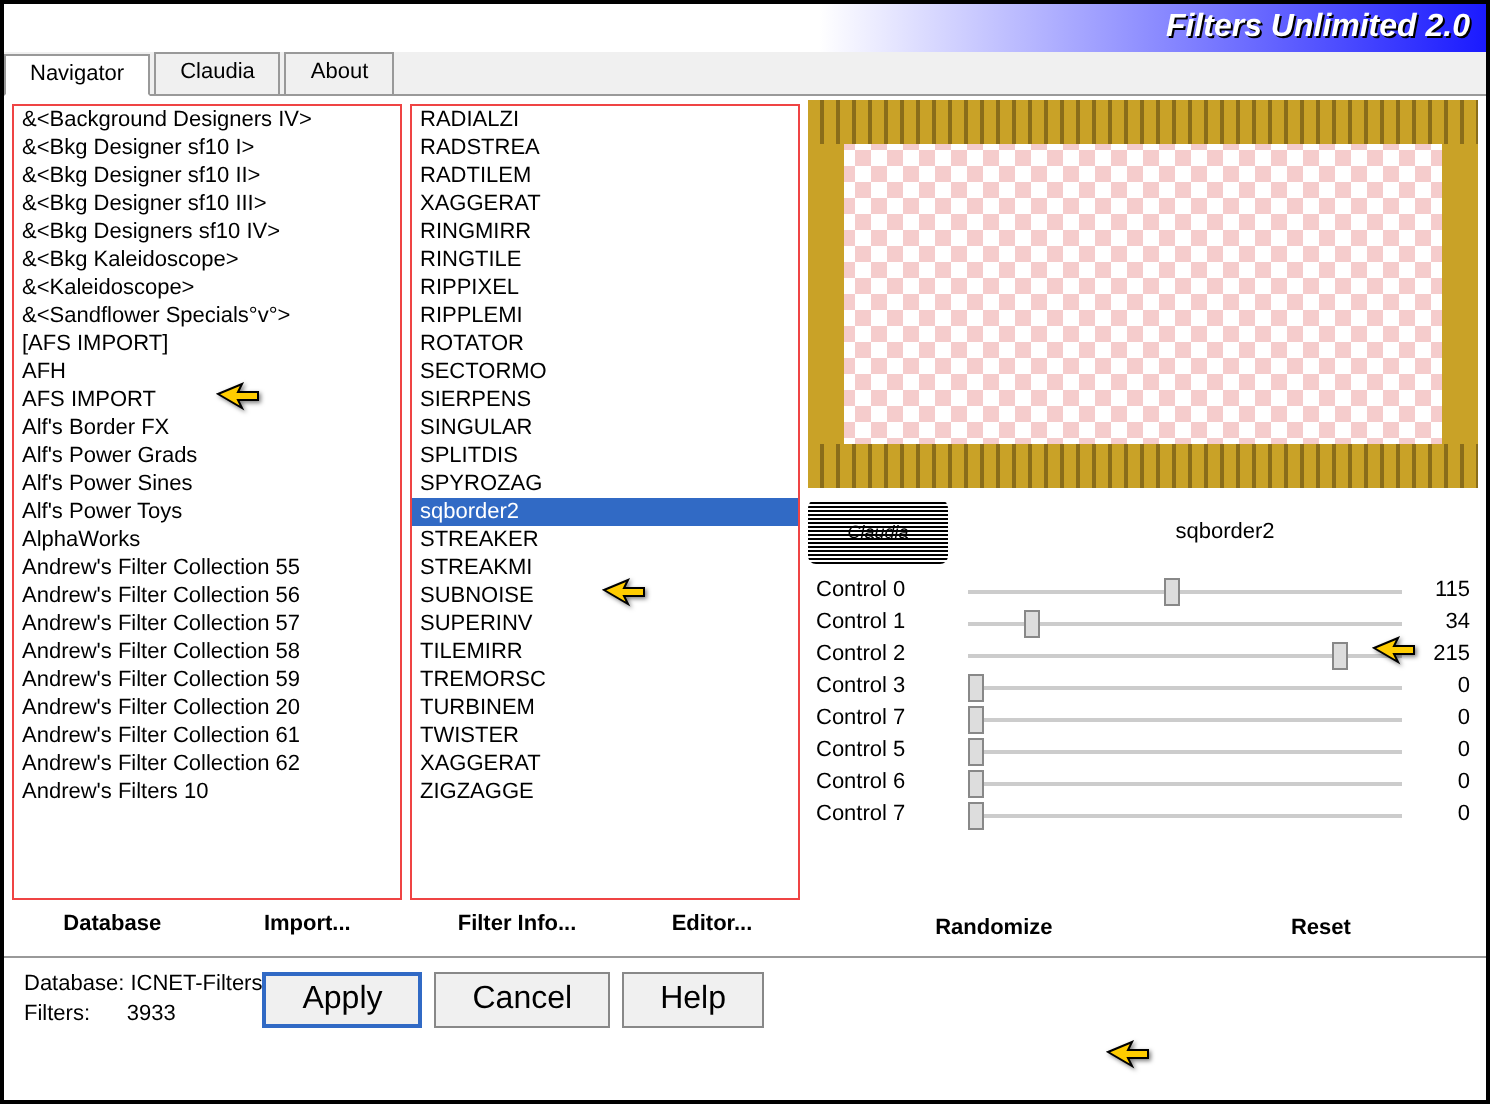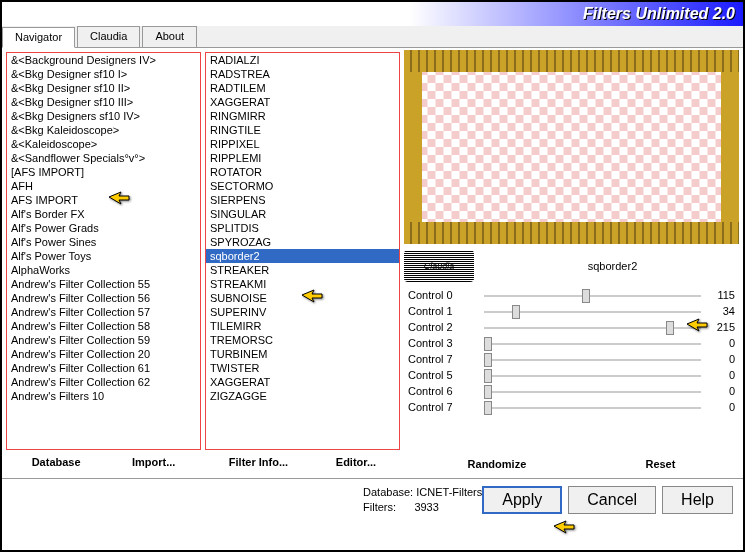--- a/index.html
+++ b/index.html
@@ -26,21 +26,21 @@
 .claudia-badge { width: 70px; height: 32px; background: repeating-linear-gradient(0deg,#000 0 1px,#fff 1px 2px); border-radius: 4px; display:flex; align-items:center; justify-content:center; font-size:9px; font-style:italic; }
 .filter-name { font-size: 11px; flex:1; text-align:center; }
 .controls { flex: 1; overflow-y: auto; font-size: 11px; }
 .control-row { display: flex; align-items: flex-start; padding: 1px 4px; position: relative; }
 .control-label { width: 70px; }
 .control-slider { flex: 1; height: 14px; position: relative; margin: 0 6px; }
 .control-slider::before { content:''; position:absolute; left:0; right:0; top:6px; height:2px; background:#ccc; }
 .slider-thumb { position:absolute; width:8px; height:14px; background:#ddd; border:1px solid #888; top:0; }
 .control-val { width: 28px; text-align: right; }
 .bottom-row { display:flex; justify-content: space-around; padding: 4px; font-size:11px; font-weight:bold;margin-top:36px; }
-.statusbar { border-top:1px solid #999; padding: 6px 10px; font-size:11px; display:flex; justify-content:flex-end; align-items:center; }
+.statusbar { border-top:1px solid #999; padding: 6px 10px; font-size:11px; display:flex; justify-content:flex-start; align-items:center; }
 .status-left { line-height:1.4; }
 .status-buttons { display:flex; gap:6px; }
 .winbtn { padding: 3px 18px; font-size:16px; background:#f0f0f0; border:1px solid #888; cursor:pointer; }
 .winbtn.primary { border:2px solid #316ac5; }
 ::-webkit-scrollbar { width:16px; }
 ::-webkit-scrollbar-track { background:#f0f0f0; border:1px solid #ccc; }
 ::-webkit-scrollbar-thumb { background:#ccc; border:1px solid #999; }
 .pointer { position:absolute; width:24px; height:18px; pointer-events:none; z-index:10; }
 .pointer svg { width:100%; height:100%; filter: drop-shadow(1px 1px 1px rgba(0,0,0,0.5)); }
 </style>

